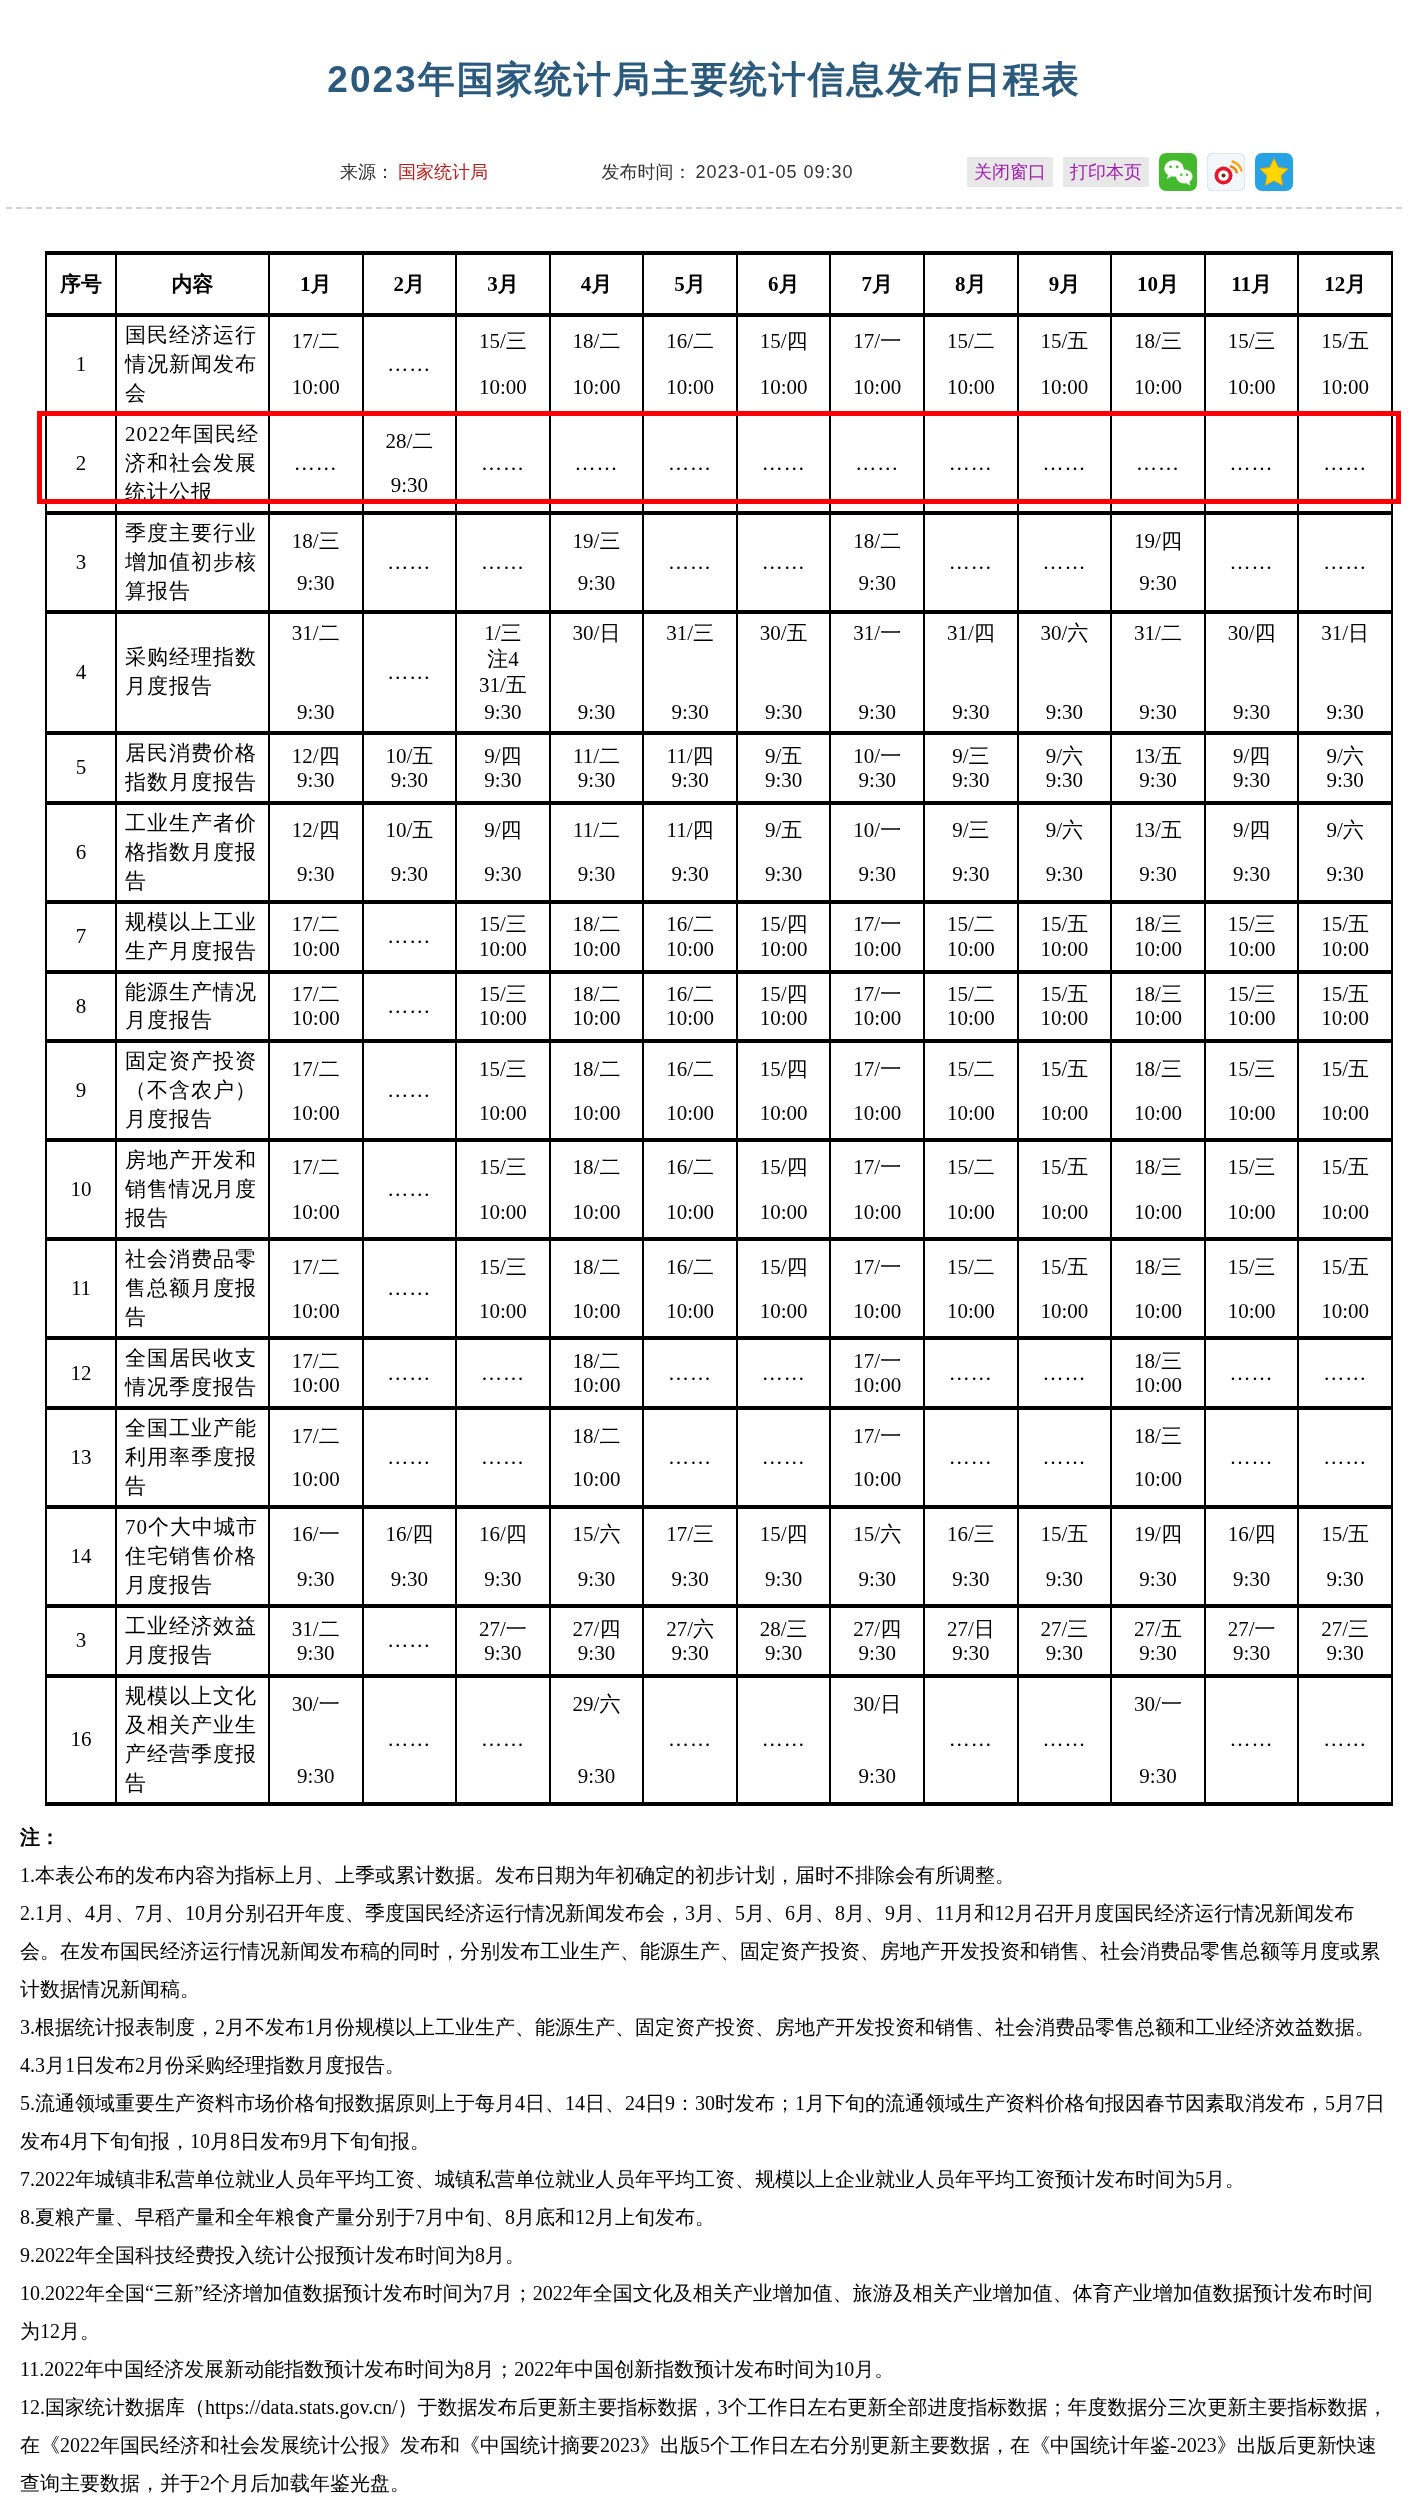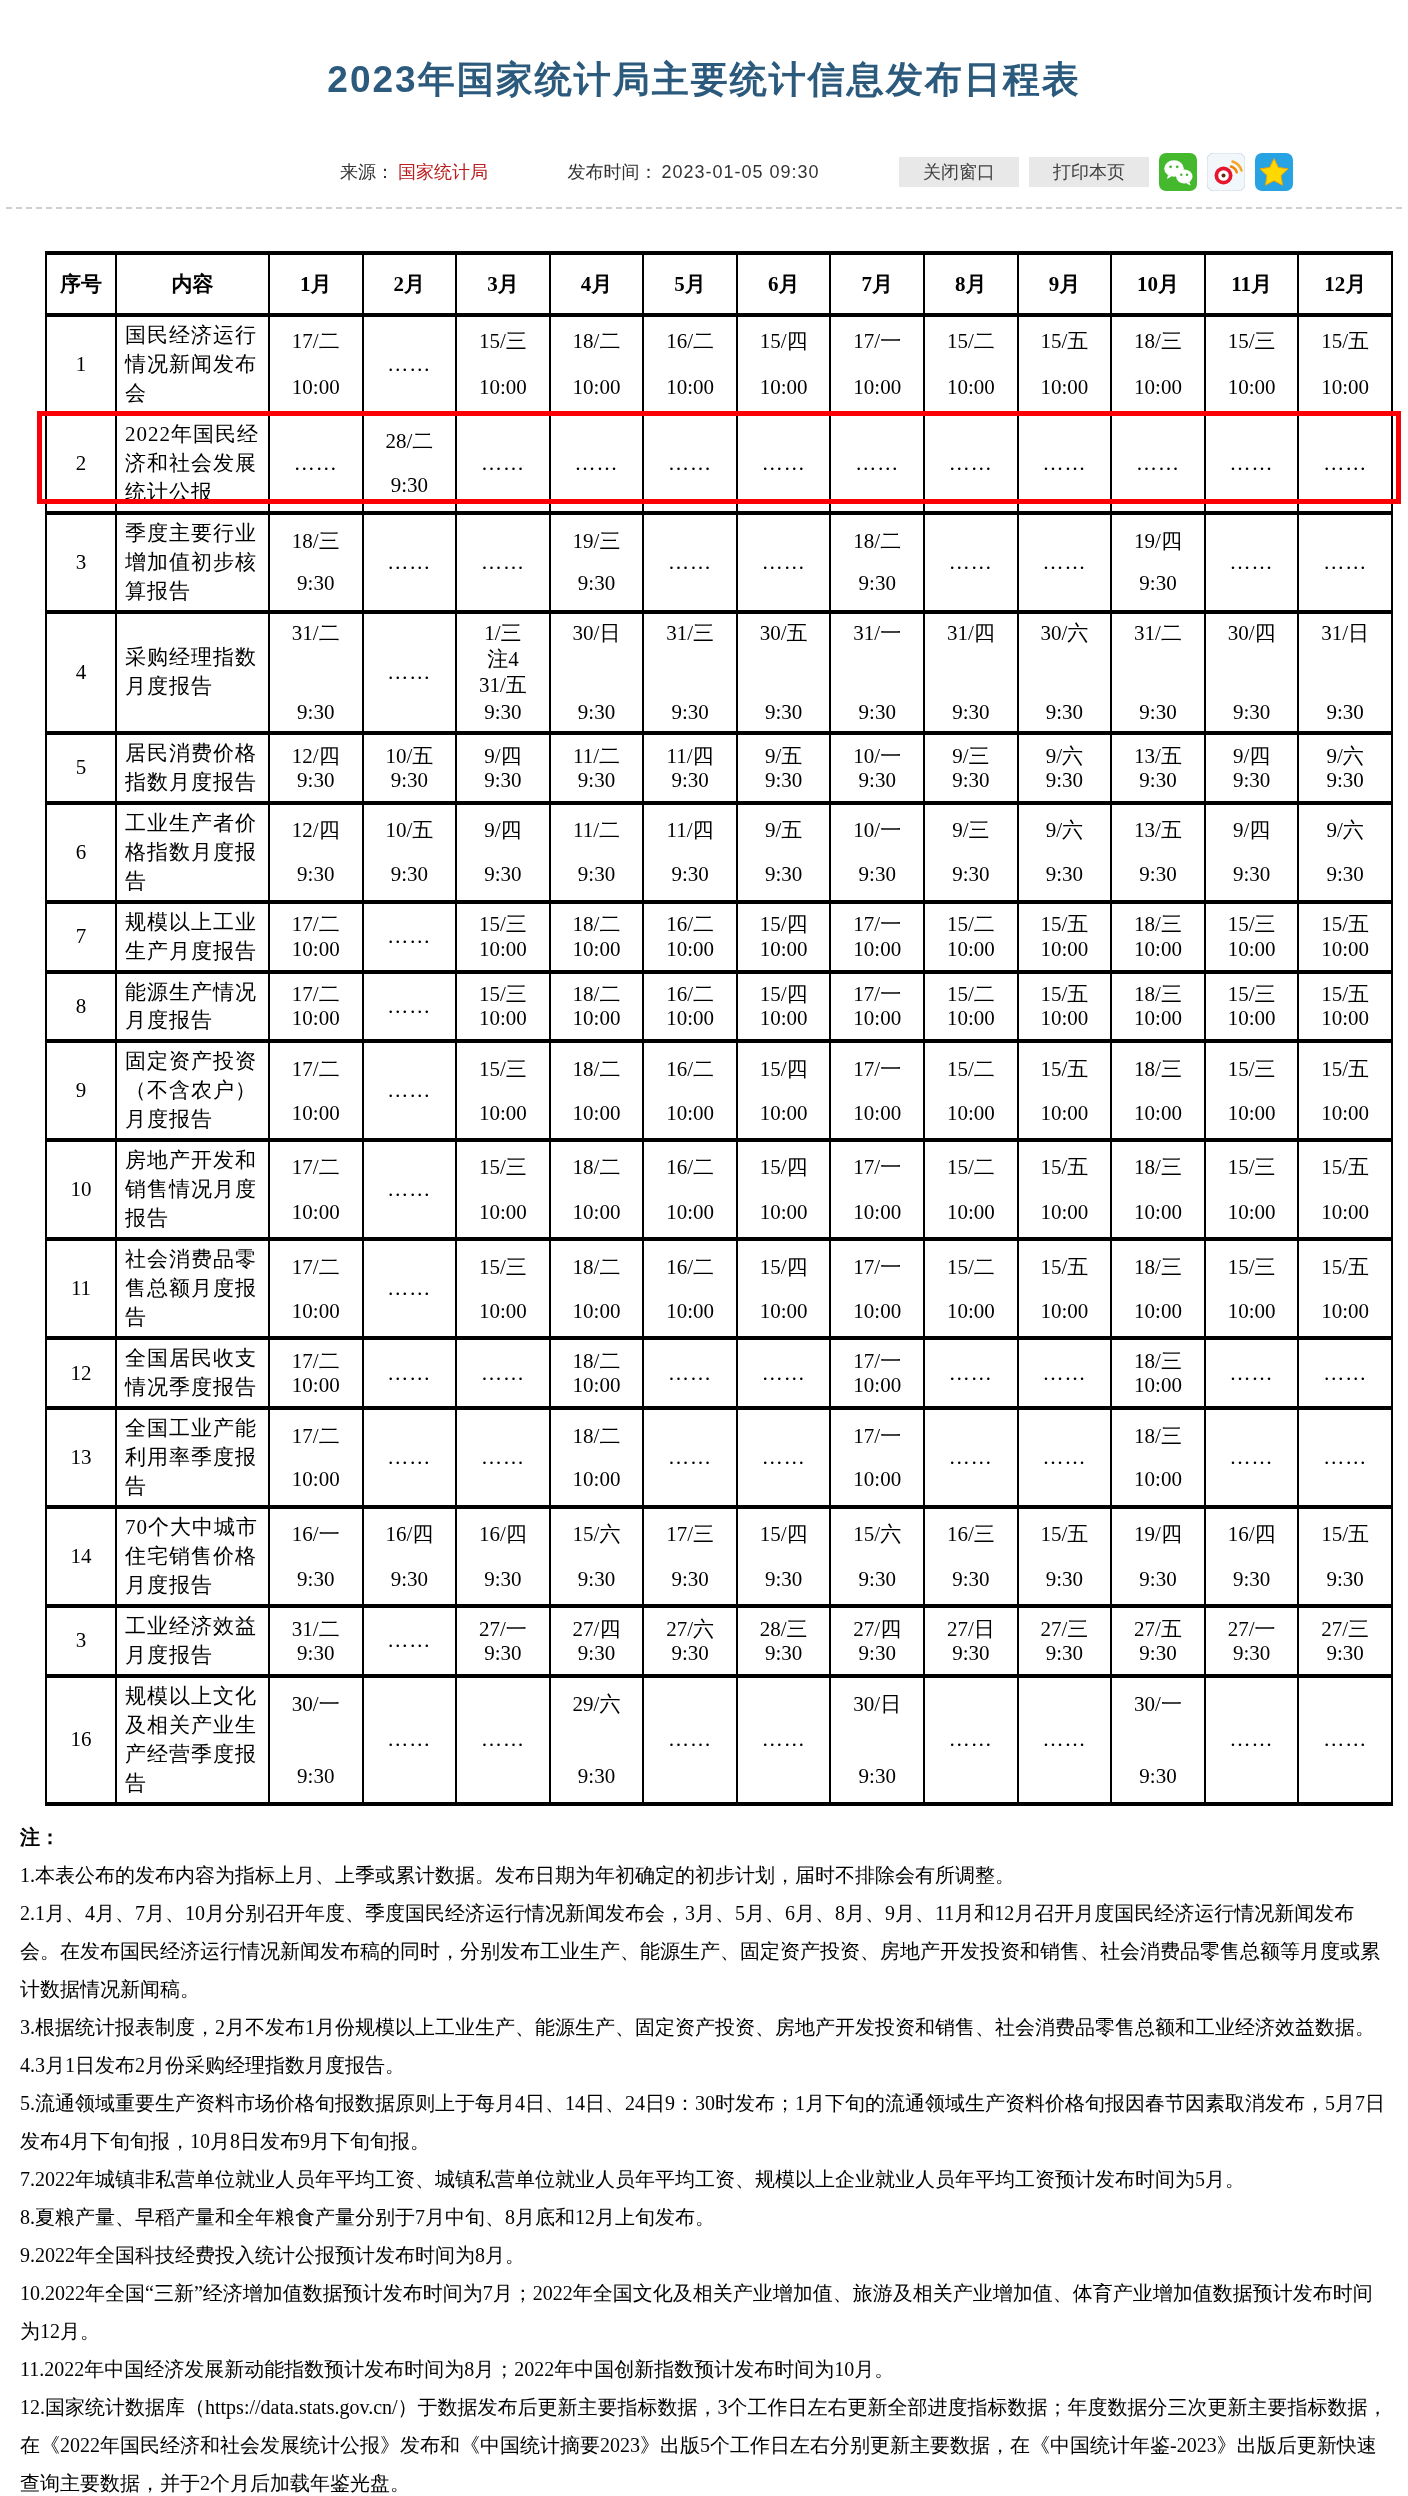--- a/index.html
+++ b/index.html
@@ -17,21 +17,21 @@
   }
   .meta-row {
     margin:48px 115px 0 340px; display:flex; align-items:center;
     justify-content:space-between; font-size:18px; color:#333;
   }
   .meta-group { display:flex; align-items:center; white-space:nowrap; }
   .source-link { color:#b91c1c; text-decoration:none; margin-left:4px; cursor:pointer; }
   .pubtime-value { margin-left:4px; letter-spacing:1px; }
   .actions { display:flex; align-items:center; gap:10px; }
   .hbtn {
-    background:#e8e8e8; border:none; padding:3px 24px; font-size:18px; color:#404040;
+    background:#e8e8e8; border:none; padding:3px 7px; font-size:18px; color:#a21caf;
     font-family:inherit; cursor:pointer; text-decoration:none; display:inline-block;
   }
   .share-icon { width:38px; height:38px; display:inline-block; cursor:pointer; }
   .dashed-divider { margin:16px 6px 0 6px; border-top:2px dashed #cfcfcf; height:0; }
 
   
   .table-wrap {
     position:relative; margin:42px 15px 0 45px; width:1348px;
     font-family:"Liberation Serif","DejaVu Serif",serif;
   }

